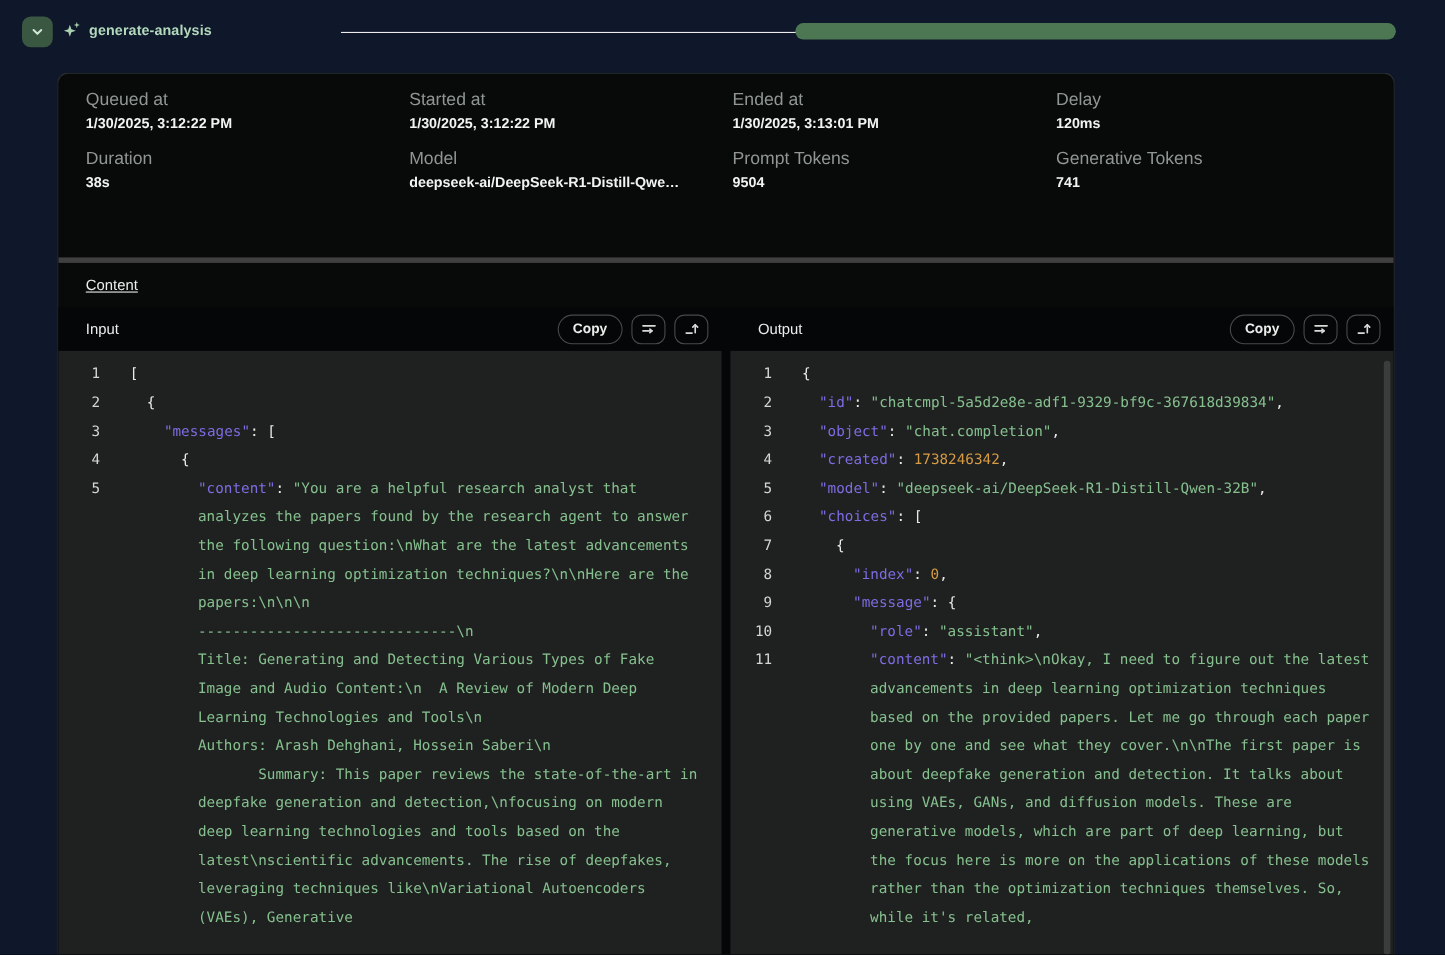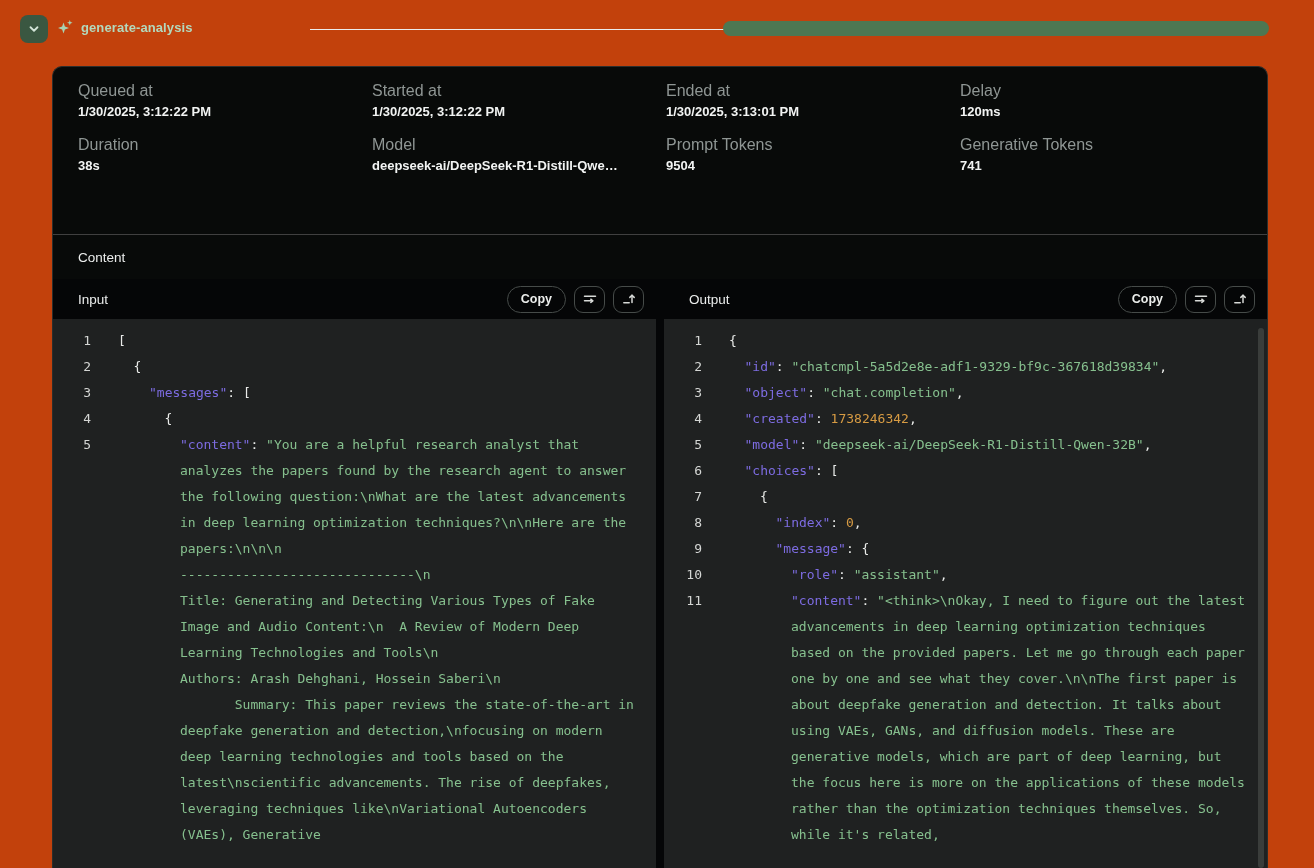--- a/index.html
+++ b/index.html
@@ -1,19 +1,19 @@
 <!DOCTYPE html>
 <html><head>
 <meta charset="utf-8">
 <style>
   * { margin:0; padding:0; box-sizing:border-box; }
   html,body { background:#050607; }
   .page {
     position:relative; width:1314px; height:868px; overflow:hidden;
-    background:#c2410c; font-family:"Liberation Sans", sans-serif; color:#eef1ef;
+    background:#0f172a; font-family:"Liberation Sans", sans-serif; color:#eef1ef;
   }
 
   
   .top { position:relative; height:62px; }
   .collapse-btn {
     position:absolute; left:20px; top:15px; width:28px; height:28px;
     background:#3a5741; border:none; border-radius:8px; cursor:pointer;
     display:flex; align-items:center; justify-content:center;
   }
   .title-row { position:absolute; left:57px; top:19px; display:flex; align-items:center; gap:7px; }
@@ -28,21 +28,21 @@
   
   .panel {
     position:absolute; left:52px; top:66px; width:1216px; height:802px;
     border:1px solid #2b2e2c; border-bottom:none; border-radius:10px 10px 0 0;
     background:#080a09; overflow:hidden; display:flex; flex-direction:column;
   }
   .panel-header {
     flex:0 0 51px; display:flex; align-items:center; padding:0 25px;
     font-size:13.5px; color:#eceeed; border-bottom:1px solid #222524;
   }
-  .content-header { flex:0 0 45px; border-top:1px solid #404040; border-bottom:none; }
+  .content-header { flex:0 0 45px; border-top:5px solid #404040; border-bottom:none;text-decoration:underline; }
 
   .fields {
     flex:0 0 167px; padding:15px 25px 20px 25px;
     display:grid; grid-template-columns:repeat(4,1fr); grid-auto-rows:min-content;
     column-gap:12px; row-gap:17px;
   }
   .field { min-width:0; }
   .field-label { font-size:16px; color:#8f9694; display:block; margin-bottom:4px; }
   .field-value { font-size:13px; font-weight:700; color:#f2f4f3; white-space:nowrap; overflow:hidden; }
 

